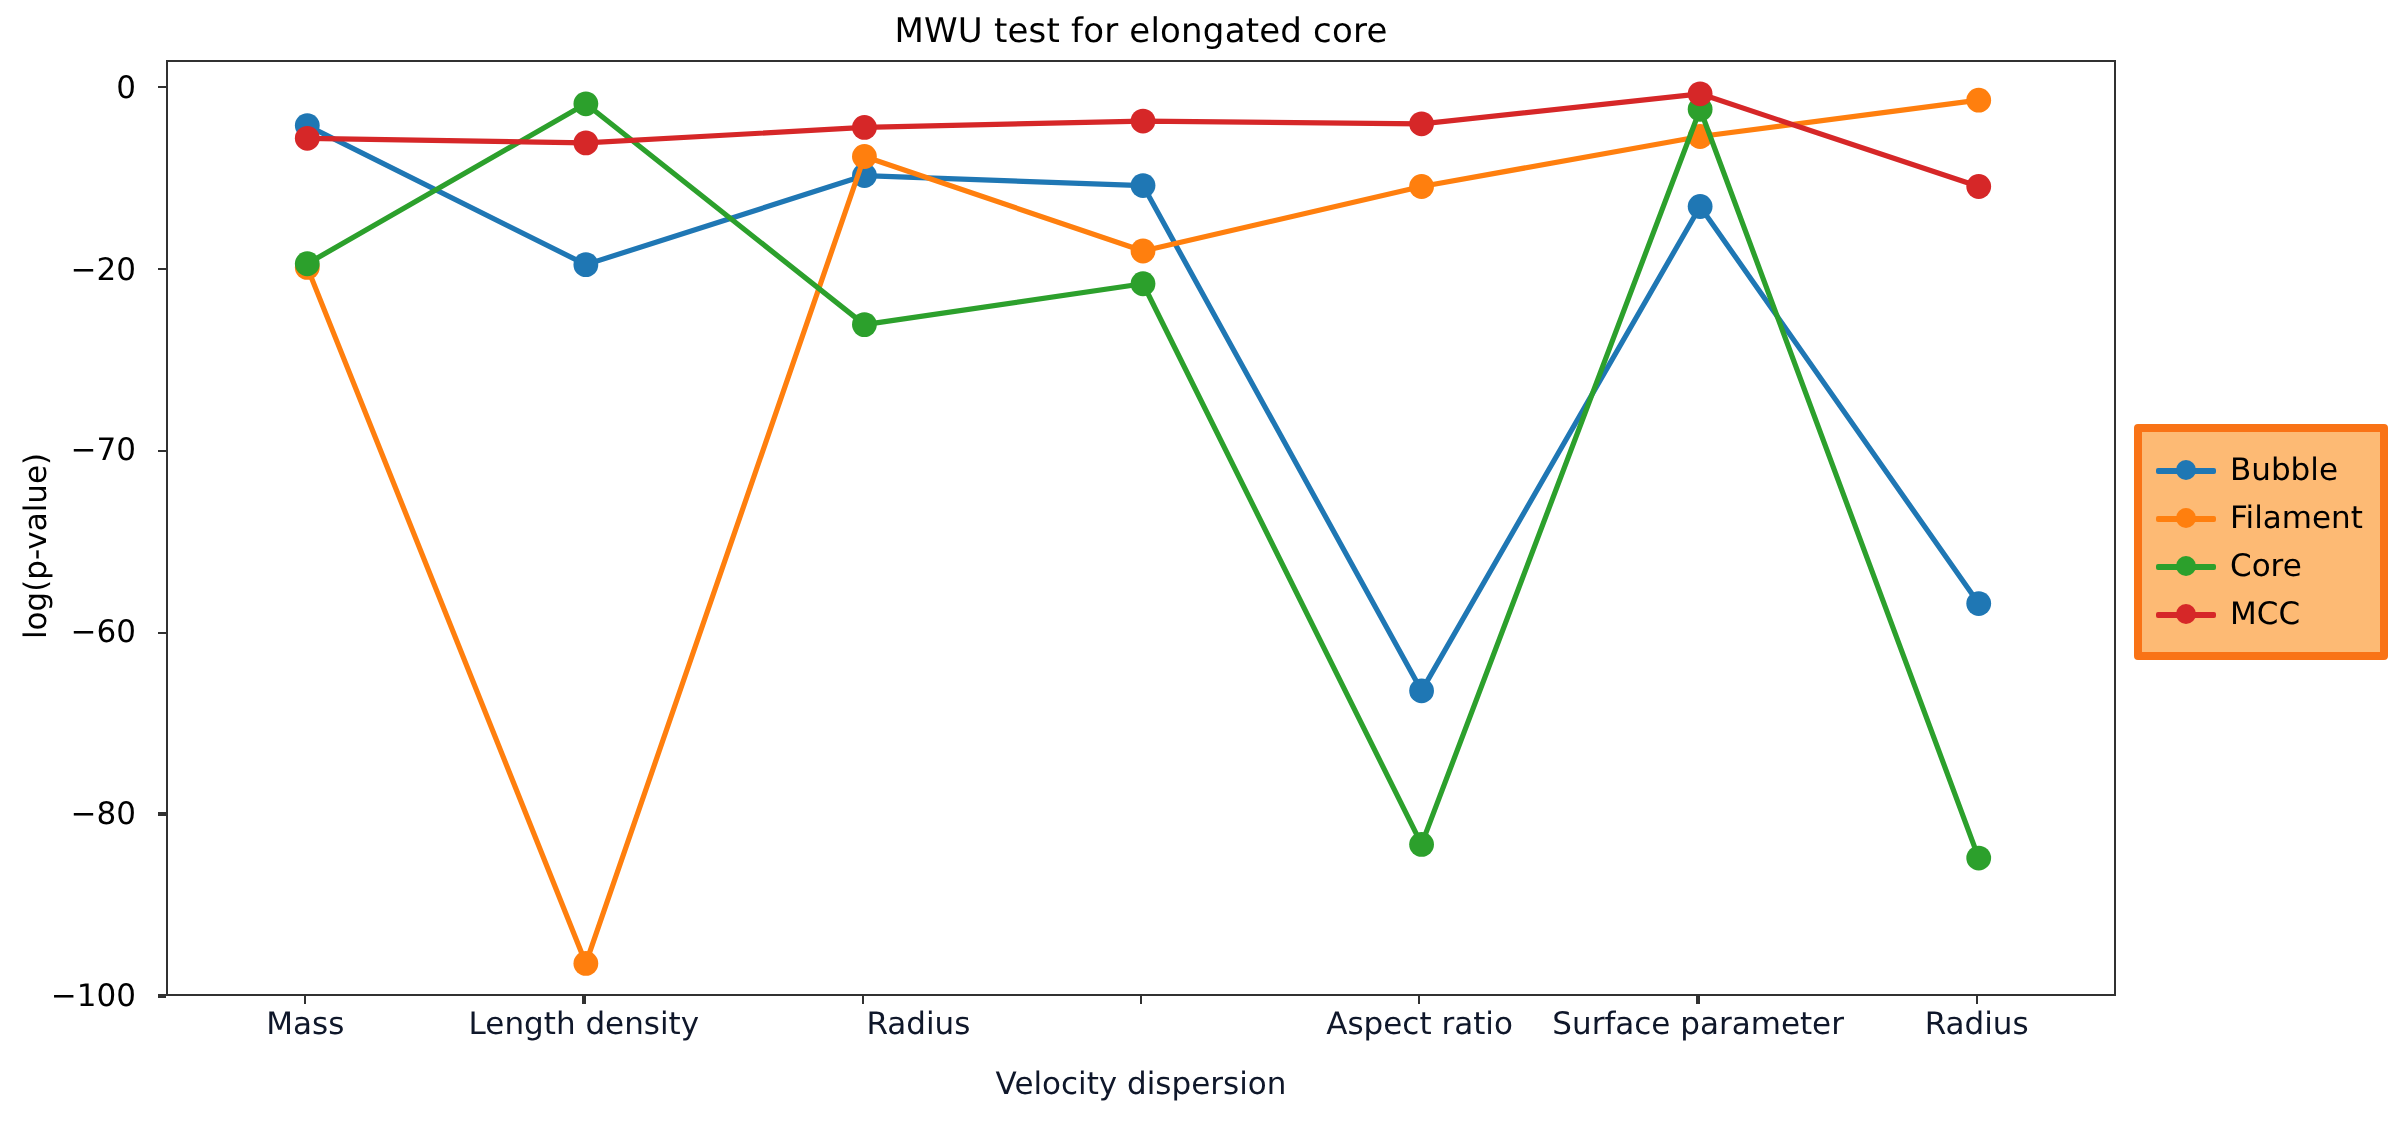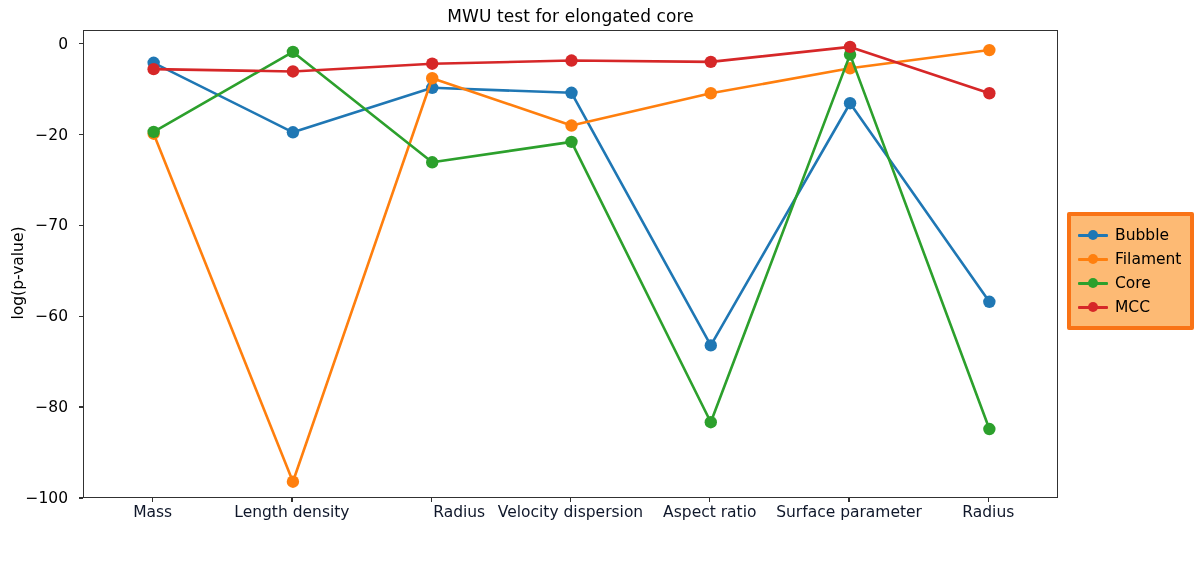--- a/index.html
+++ b/index.html
@@ -213,21 +213,21 @@
       </svg>
   </div>
 
   <div id="xticks">
       <div class="xtick-label" style="left: 152.643px;">Mass</div>
       <div class="xtick-mark" style="left: 151.993px;"></div>
       <div class="xtick-label" style="left: 291.929px;">Length density</div>
       <div class="xtick-mark" style="left: 291.279px;"></div>
       <div class="xtick-label" style="left: 431.214px; margin-left: 28px;">Radius</div>
       <div class="xtick-mark" style="left: 430.564px;"></div>
-      <div class="xtick-label" style="left: 570.5px;">Velocity dispersion</div>
+      <div class="xtick-label" style="left: 570.5px; margin-top: 30px;">Velocity dispersion</div>
       <div class="xtick-mark" style="left: 569.85px;"></div>
       <div class="xtick-label" style="left: 709.786px;">Aspect ratio</div>
       <div class="xtick-mark" style="left: 709.136px;"></div>
       <div class="xtick-label" style="left: 849.071px;">Surface parameter</div>
       <div class="xtick-mark" style="left: 848.421px;"></div>
       <div class="xtick-label" style="left: 988.357px;">Radius</div>
       <div class="xtick-mark" style="left: 987.707px;"></div>
     </div>
 
   <div id="legend">

